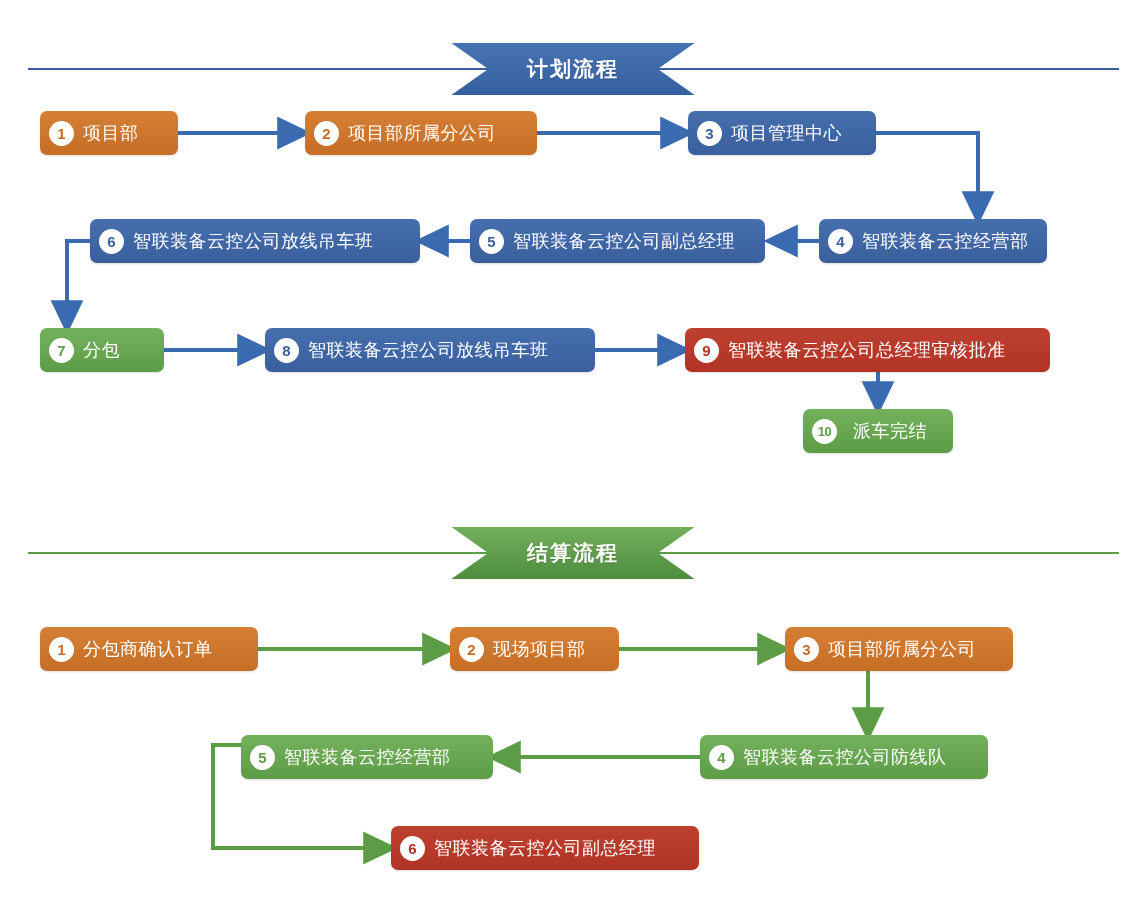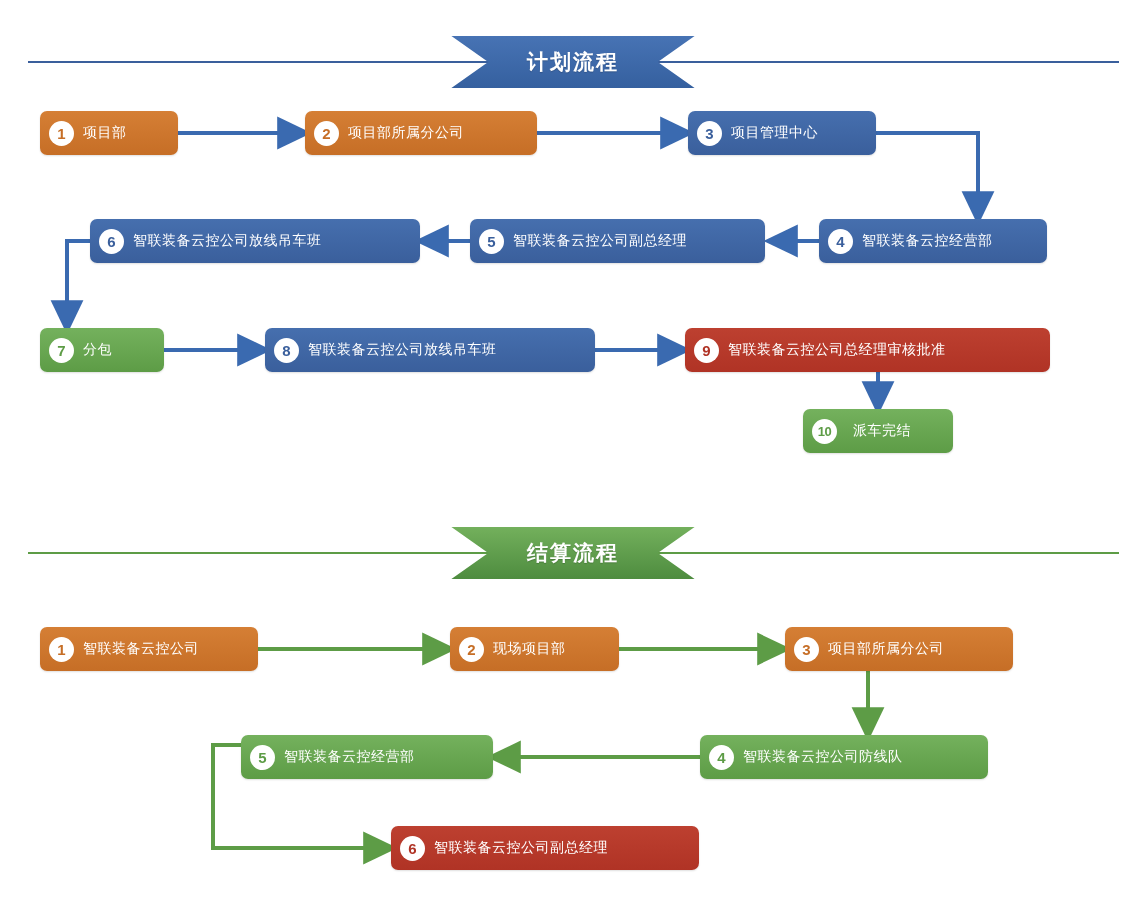--- a/index.html
+++ b/index.html
@@ -85,21 +85,21 @@
     display: flex;
     align-items: center;
     justify-content: center;
     font-size: 15px;
     font-weight: bold;
     margin-right: 9px;
     line-height: 1;
   }
   .node .badge.wide { font-size: 13px; letter-spacing: -0.5px; }
   .node .label {
-    font-size: 14px;
+    font-size: 18px;
     white-space: nowrap;
     letter-spacing: 0.5px;
   }
   .c-orange { background: linear-gradient(180deg, #d57f35 0%, #c66e26 100%); }
   .c-orange .badge { color: #c66e26; }
   .c-blue   { background: linear-gradient(180deg, #466fae 0%, #3a5f9c 100%); }
   .c-blue .badge { color: #3a5f9c; }
   .c-green  { background: linear-gradient(180deg, #74b15d 0%, #5d9c46 100%); }
   .c-green .badge { color: #5d9c46; }
   .c-red    { background: linear-gradient(180deg, #bd4030 0%, #b03325 100%); }
@@ -148,21 +148,21 @@
       <line x1="619" y1="649" x2="774" y2="649" marker-end="url(#ah-green)"></line>
 
       <line x1="868" y1="671" x2="868" y2="724" marker-end="url(#ah-green)"></line>
 
       <line x1="700" y1="757" x2="504" y2="757" marker-end="url(#ah-green)"></line>
 
       <path d="M241,745 L213,745 L213,848 L380,848" marker-end="url(#ah-green)"></path>
     </g>
   </svg>
 
-  <div class="banner-wrap" style="left:0; top:36px; width:1147px;">
+  <div class="banner-wrap" style="left:0; top:43px; width:1147px;">
     <div class="banner-rule" style="left:28px; width:1091px; background:#3a5f9c;"></div>
     <div class="banner banner-blue" style="left:413px; width:320px;">
       <span class="banner-label">计划流程</span>
     </div>
   </div>
 
   <div class="node c-orange" style="left:40px;  top:111px; width:138px;">
     <span class="badge">1</span>
     <span class="label">项目部</span>
   </div>
@@ -205,21 +205,21 @@
 
   <div class="banner-wrap" style="left:0; top:527px; width:1034px;">
     <div class="banner-rule" style="left:28px; width:1091px; background:#5d9c46;"></div>
     <div class="banner banner-green" style="left:413px; width:320px;">
       <span class="banner-label">结算流程</span>
     </div>
   </div>
 
   <div class="node c-orange" style="left:40px;  top:627px; width:218px;">
     <span class="badge">1</span>
-    <span class="label">智联装备云控公司</span>
+    <span class="label">分包商确认订单</span>
   </div>
   <div class="node c-orange" style="left:450px; top:627px; width:169px;">
     <span class="badge">2</span>
     <span class="label">现场项目部</span>
   </div>
   <div class="node c-orange" style="left:785px; top:627px; width:228px;">
     <span class="badge">3</span>
     <span class="label">项目部所属分公司</span>
   </div>
   <div class="node c-green" style="left:700px; top:735px; width:288px;">

